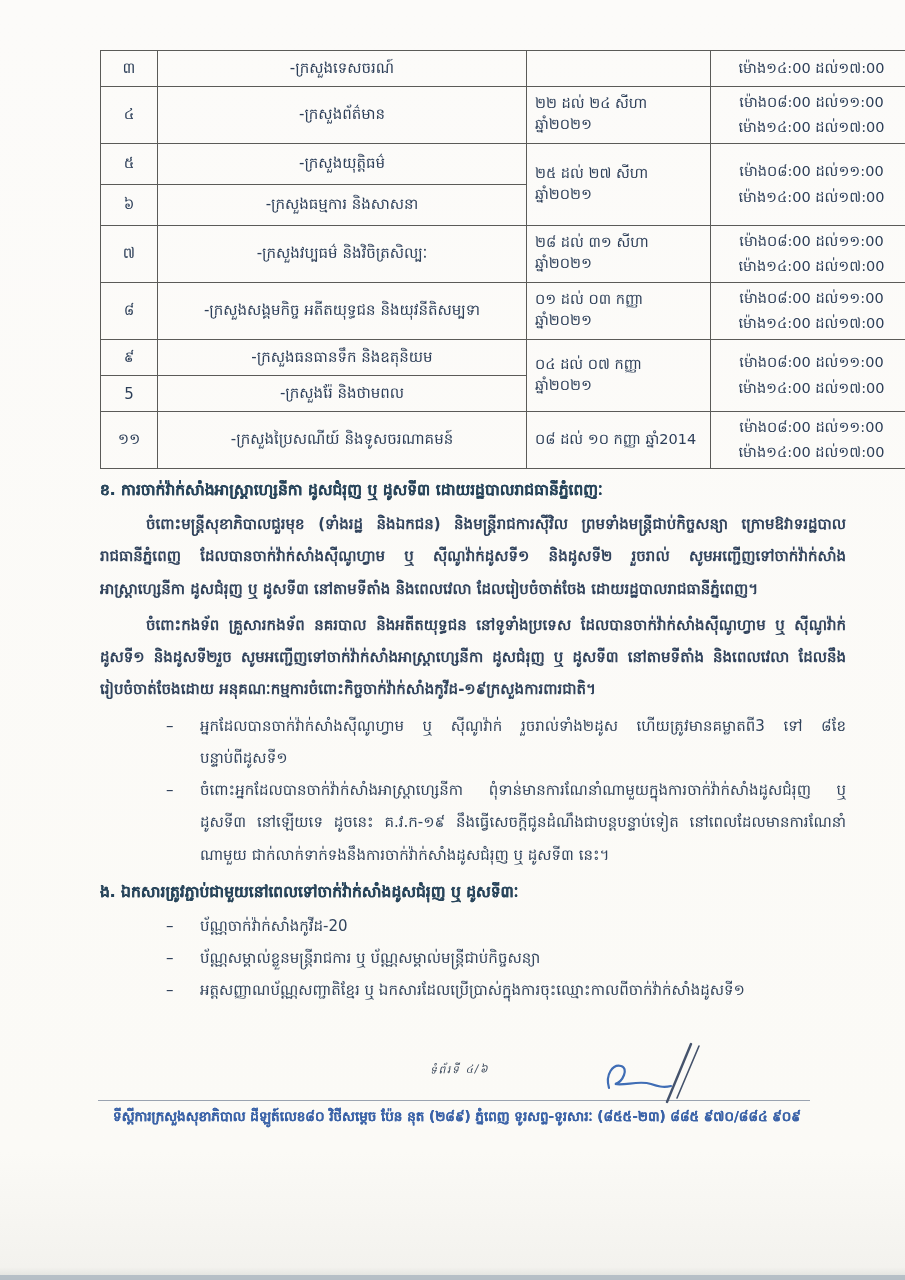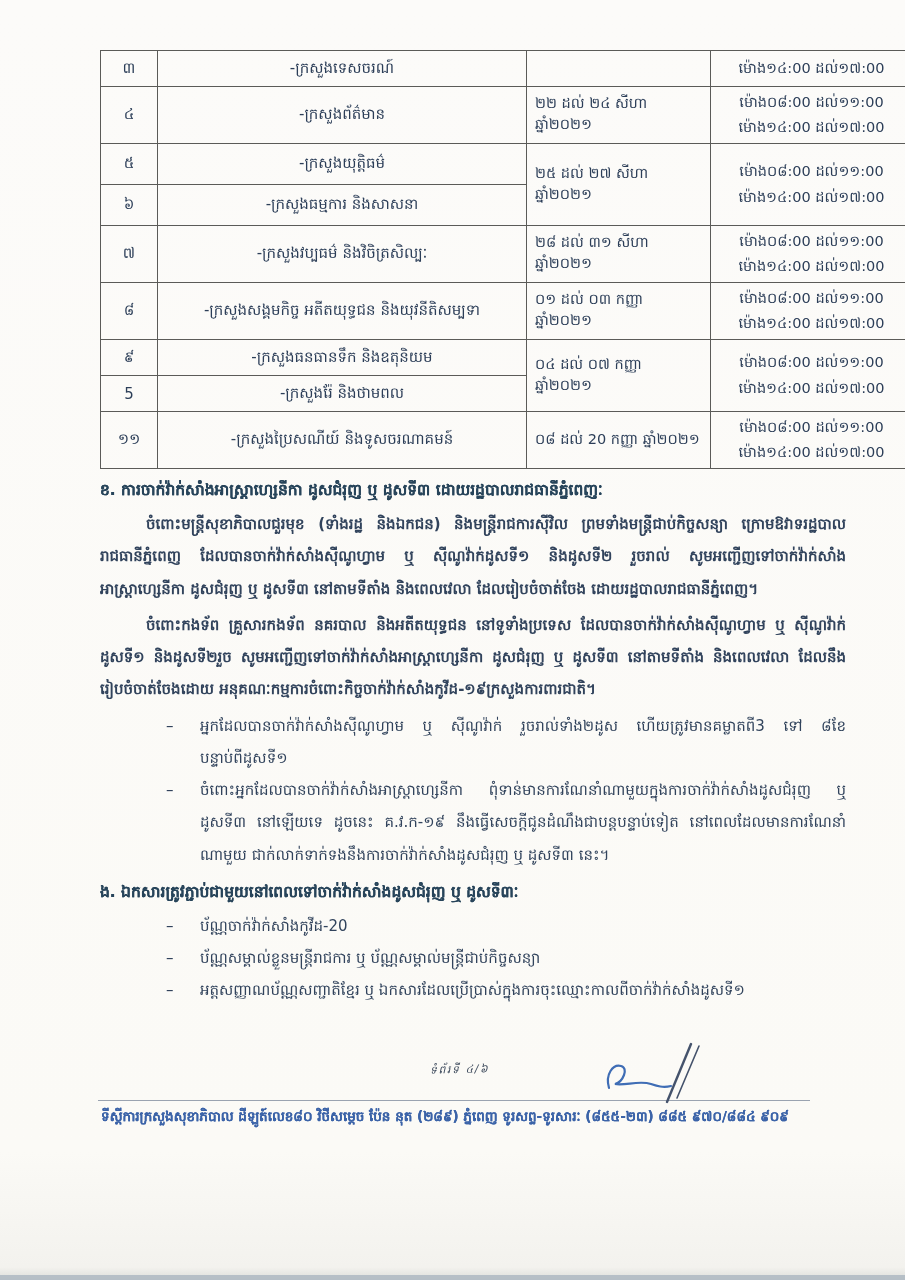--- a/index.html
+++ b/index.html
@@ -73,21 +73,21 @@
     font-style:italic;
   }
   .sig{
     position:absolute;left:595px;top:-8px;
   }
   .rule-line{
     position:absolute;left:98px;top:52px;width:712px;
     border-top:1.2px solid #9aa3b0;
   }
   .footer{
-    position:absolute;left:64px;top:1106px;width:762px;
+    position:absolute;left:76px;top:1106px;width:762px;
     text-align:center;
     font-size:13.5px;
     font-weight:bold;
     color:#3b63a8;
     text-shadow:0 0 .5px #3b63a8;
     line-height:1.6;
   }
   .page-edge{
     position:absolute;left:0;bottom:0;width:905px;height:5px;
     background:#aeb8c2;
@@ -159,21 +159,21 @@
           <div>ម៉ោង១៤:00 ដល់១៧:00</div>
         </td>
       </tr>
       <tr class="r-s">
         <td class="c-no">5</td>
         <td class="c-name">-ក្រសួងរ៉ែ និងថាមពល</td>
       </tr>
       <tr class="r-d">
         <td class="c-no">១១</td>
         <td class="c-name">-ក្រសួងប្រៃសណីយ៍ និងទូសចរណាគមន៍</td>
-        <td class="c-date">០៨ ដល់ 20 កញ្ញា ឆ្នាំ២០២១</td>
+        <td class="c-date">០៨ ដល់ ១០ កញ្ញា ឆ្នាំ2014</td>
         <td class="c-time">
           <div>ម៉ោង០៨:00 ដល់១១:00</div>
           <div>ម៉ោង១៤:00 ដល់១៧:00</div>
         </td>
       </tr>
     </tbody>
       </table>
 
     <div class="doc-body">
 

